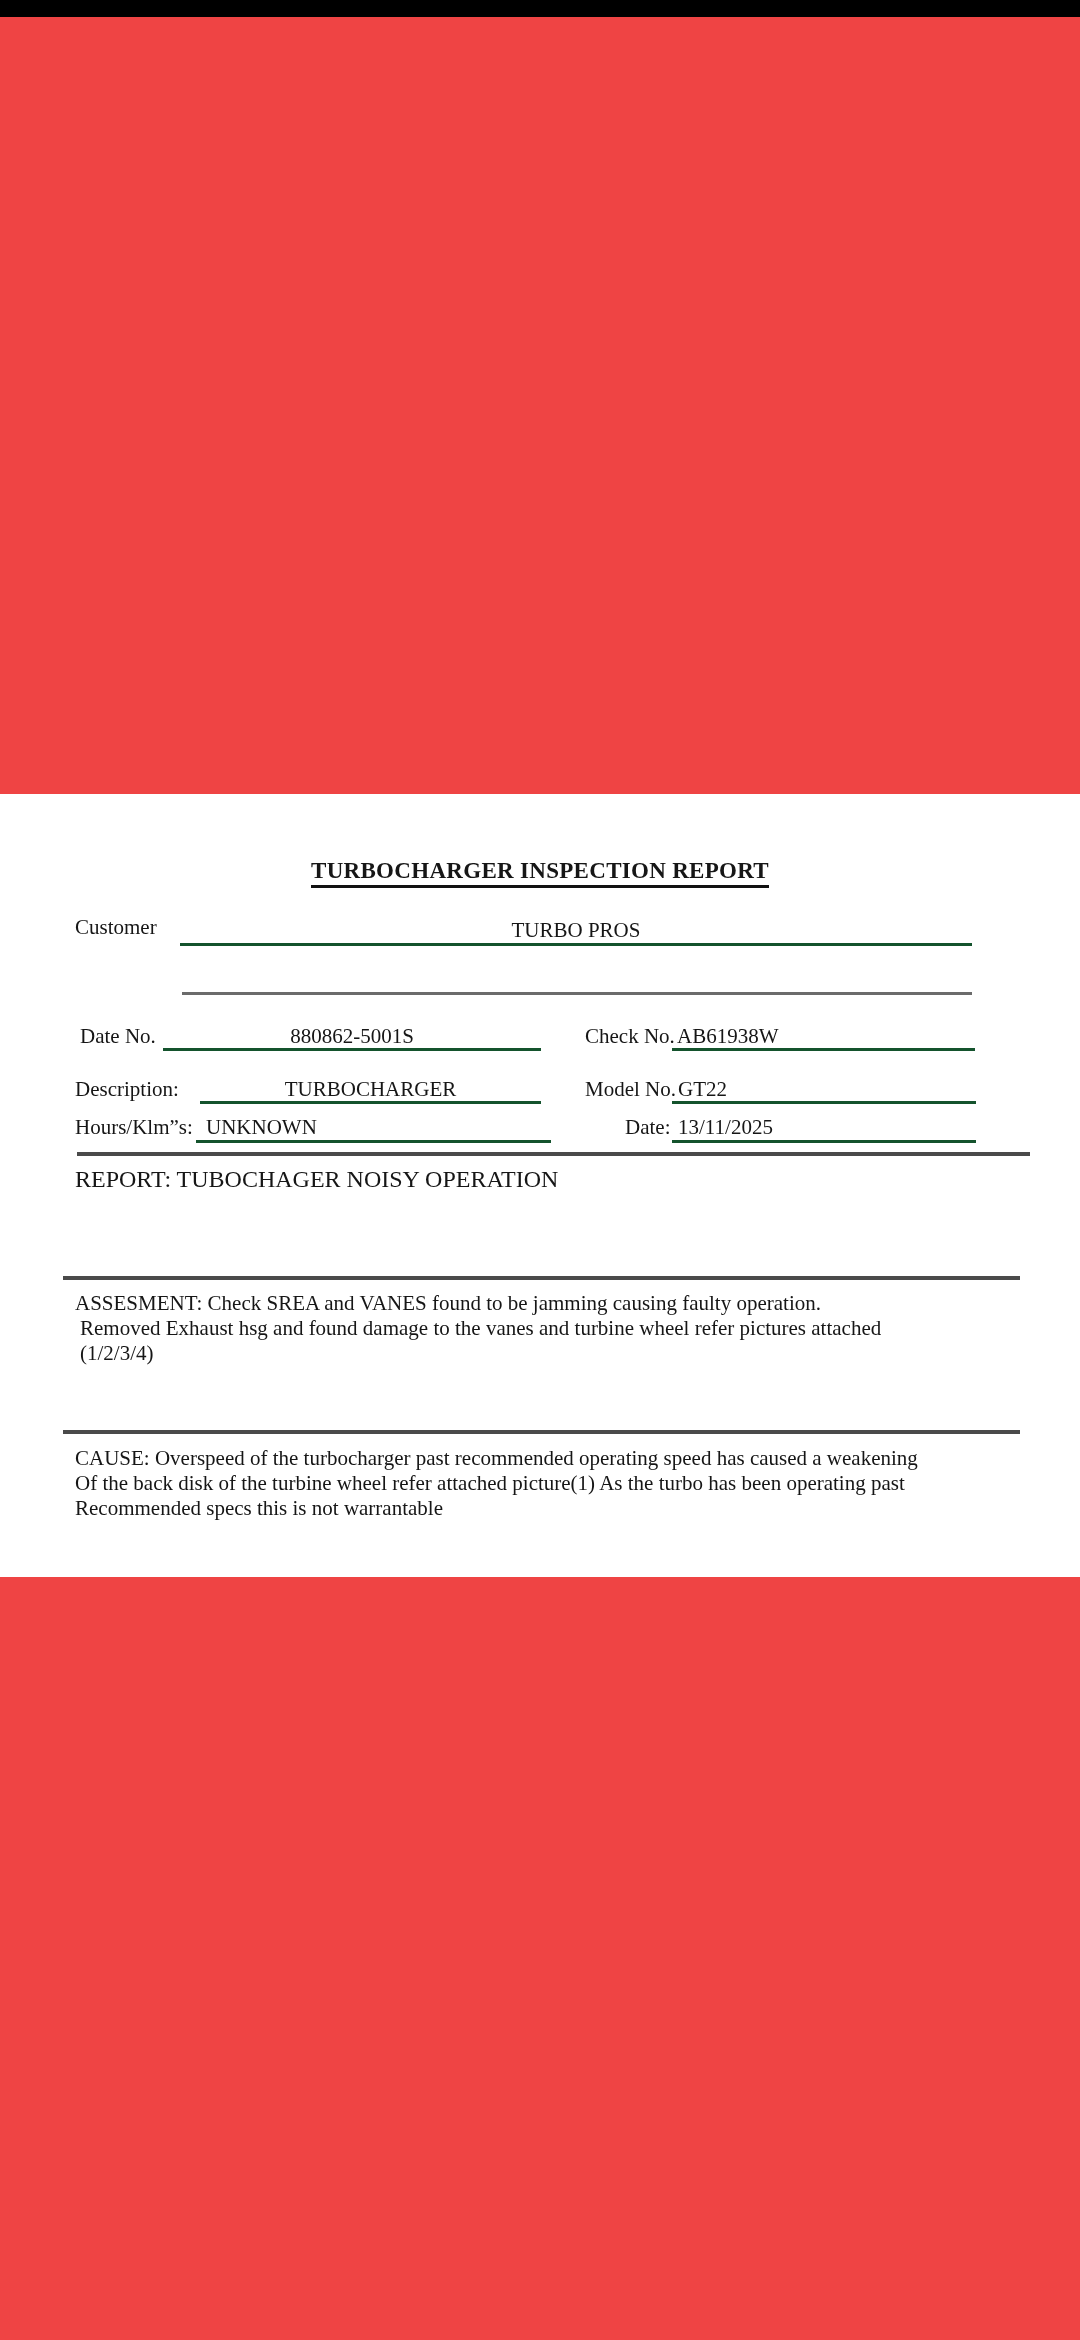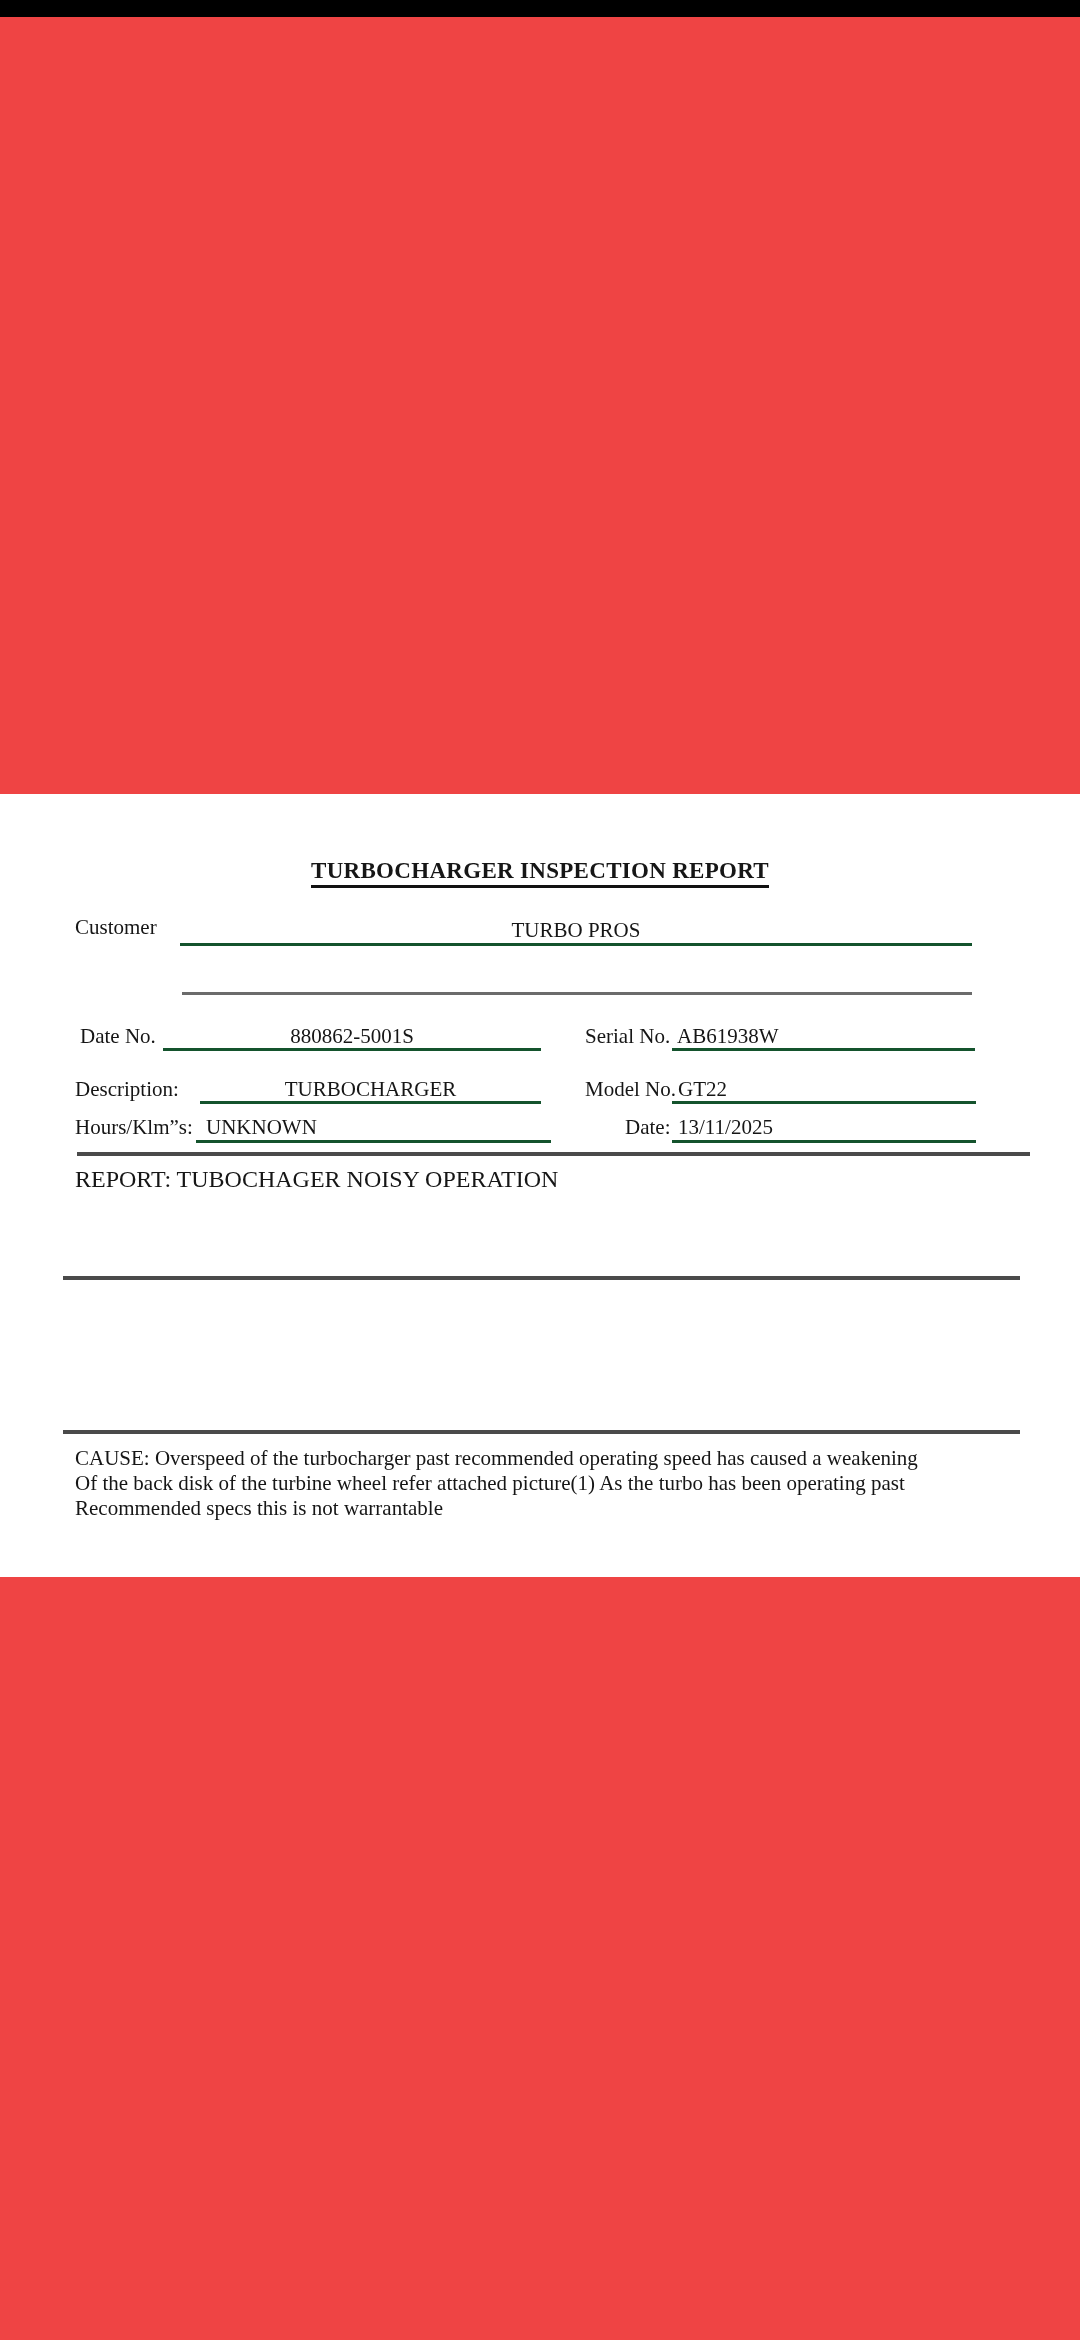--- a/index.html
+++ b/index.html
@@ -90,21 +90,21 @@
     </div>
 
     <div class="abs" style="left:182px; top:172px; width:790px; height:26px; border-bottom:3px solid #6b6b6b;">
       <span></span>
     </div>
 
     <div class="abs label" style="left:80px; top:229px;">Date No.</div>
     <div class="abs field-line center" style="left:163px; top:229px; width:378px; height:25px;">
       <span>880862-5001S</span>
     </div>
-    <div class="abs label" style="left:585px; top:229px;">Serial No.</div>
+    <div class="abs label" style="left:585px; top:229px;">Check No.</div>
     <div class="abs field-line" style="left:672px; top:229px; width:298px; height:25px; padding-left:5px;">
       <span>AB61938W</span>
     </div>
 
     <div class="abs label" style="left:75px; top:282px;">Description:</div>
     <div class="abs field-line center" style="left:200px; top:282px; width:341px; height:25px;">
       <span>TURBOCHARGER</span>
     </div>
     <div class="abs label" style="left:585px; top:282px;">Model No.</div>
     <div class="abs field-line" style="left:672px; top:282px; width:298px; height:25px; padding-left:6px;">
@@ -119,20 +119,25 @@
     <div class="abs field-line" style="left:672px; top:320px; width:298px; height:26px; padding-left:6px;">
       <span>13/11/2025</span>
     </div>
 
     <div class="abs rule" style="left:77px; top:358px; width:953px;"></div>
 
     <div class="abs report-line" style="left:75px; top:372px;">REPORT: TUBOCHAGER NOISY OPERATION</div>
 
     <div class="abs rule" style="left:63px; top:482px; width:957px;"></div>
 
+    <div class="abs para" style="left:75px; top:497px; width:940px;">
+      <div class="line">ASSESMENT: Check SREA and VANES found to be jamming causing faulty operation.</div>
+      <div class="line indent">Removed Exhaust hsg and found damage to the vanes and turbine wheel refer pictures attached</div>
+      <div class="line indent">(1/2/3/4)</div>
+    </div>
 
     <div class="abs rule" style="left:63px; top:636px; width:957px;"></div>
 
     <div class="abs para" style="left:75px; top:652px; width:940px;">
       <div class="line">CAUSE: Overspeed of the turbocharger past recommended operating speed has caused a weakening</div>
       <div class="line">Of the back disk of the turbine wheel refer attached picture(1) As the turbo has been operating past</div>
       <div class="line">Recommended specs this is not warrantable</div>
     </div>
 
   </div>

